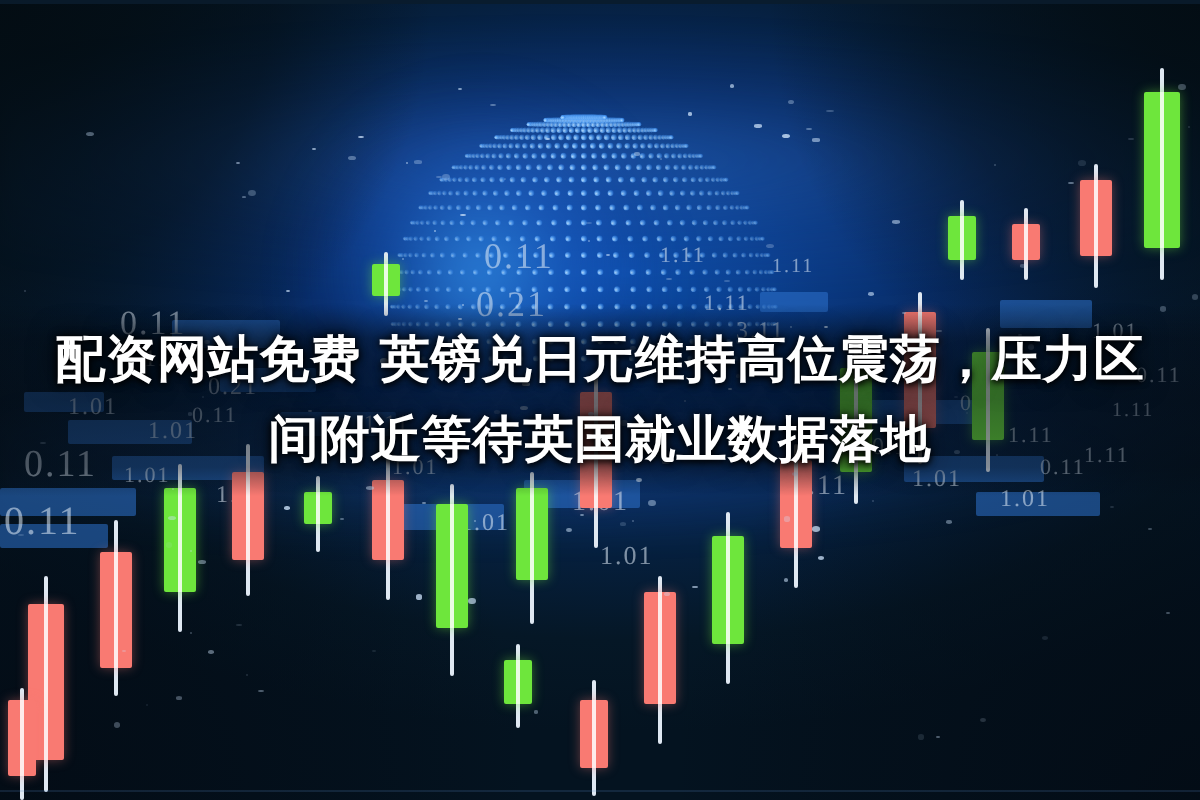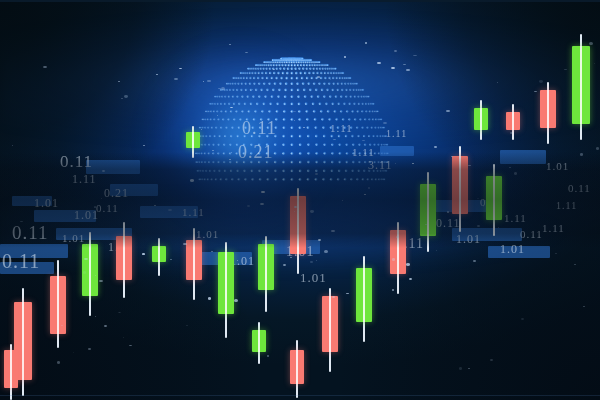--- a/index.html
+++ b/index.html
@@ -1230,16 +1230,20 @@
       <i class="pt" style="left:310.2px;top:261.4px;width:3.0px;height:1.6px;opacity:0.18"></i>
       <i class="pt" style="left:405.6px;top:262.8px;width:4.2px;height:2.8px;opacity:0.72"></i>
       <i class="pt" style="left:202.6px;top:80.5px;width:1.3px;height:0.9px;opacity:0.54"></i>
       <i class="pt" style="left:406.4px;top:69.3px;width:3.2px;height:1.3px;opacity:0.54"></i>
       <i class="pt" style="left:329.6px;top:79.0px;width:1.4px;height:1.2px;opacity:0.27"></i>
       <i class="pt" style="left:341.6px;top:200.0px;width:1.1px;height:0.8px;opacity:0.34"></i>
       <i class="pt" style="left:476.8px;top:225.0px;width:3.5px;height:2.4px;opacity:0.27"></i>
     </div>
 
   <div id="band"></div>
+  <div id="headline">
+    <span class="l1">配资网站免费 英镑兑日元维持高位震荡，压力区</span>
+    <span class="l2">间附近等待英国就业数据落地</span>
+  </div>
 
   <div id="top-rule"></div>
   <div id="bottom-rule"></div>
 </div>
 
 </body></html>

